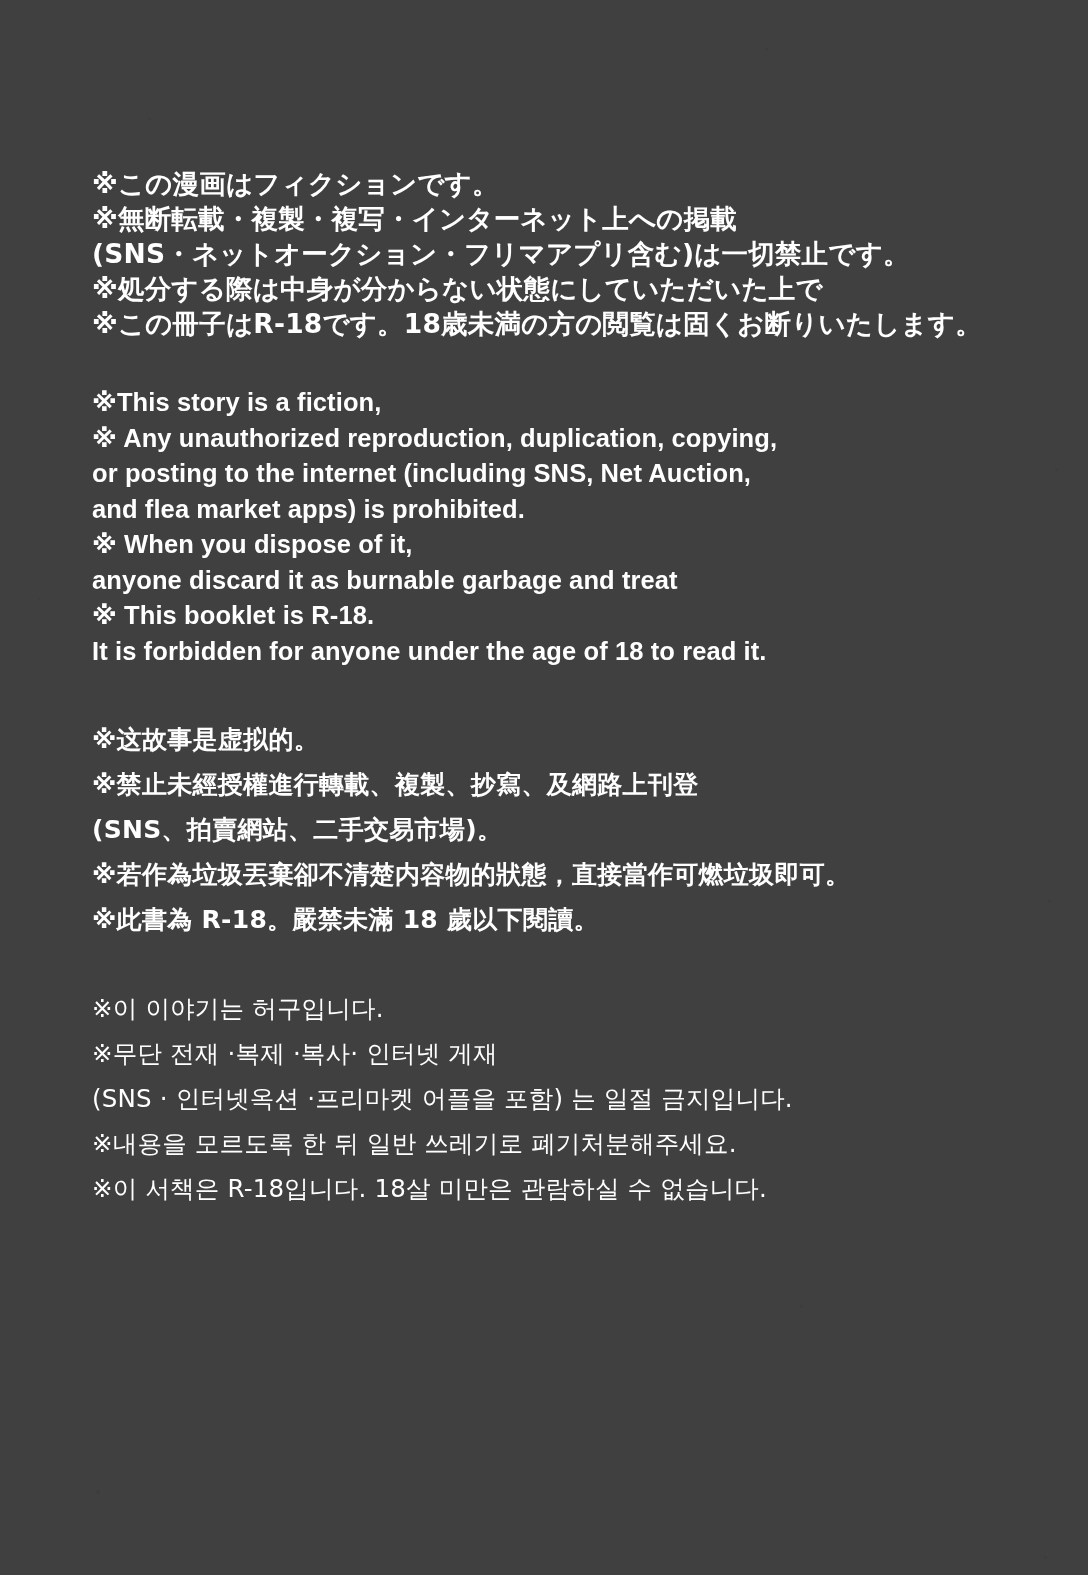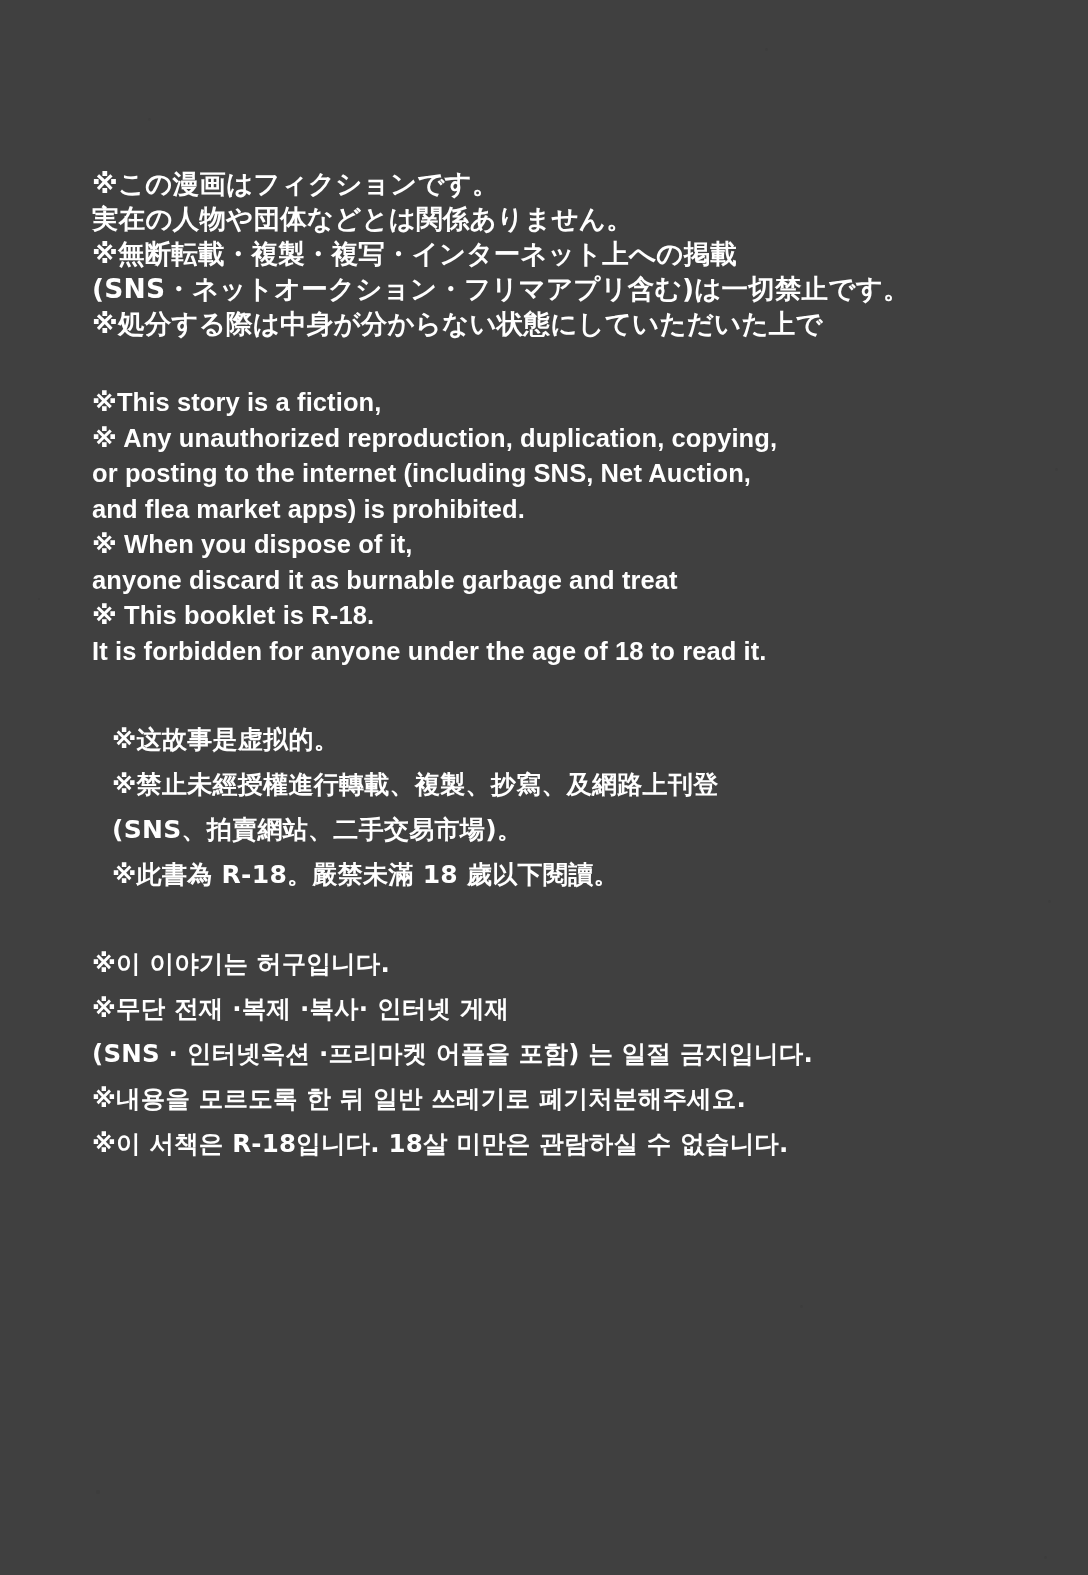--- a/index.html
+++ b/index.html
@@ -56,27 +56,26 @@
     letter-spacing: 0.1px;
   }
   .gap-en-zh { height: 48px; }
   
   .zh {
     font-family: "DejaVu Sans", "Liberation Sans", sans-serif;
     font-weight: 700;
     font-size: 25px;
     line-height: 45px;
     letter-spacing: 0.3px;
-    margin-left: 20px;
   }
   .gap-zh-ko { height: 44px; }
   
   .ko {
     font-family: "DejaVu Sans", "Liberation Sans", sans-serif;
-    font-weight: 700;
+    font-weight: 400;
     font-size: 24.5px;
     line-height: 45px;
     letter-spacing: 0.2px;
   }
 </style>
 </head>
 <body>
 
 <div class="page">
 
@@ -86,24 +85,24 @@
   <span class="speck" style="left:38px;   top:598px;  width:2px;  height:2px;"></span>
   <span class="speck" style="left:1048px; top:900px;  width:3px;  height:3px;"></span>
   <span class="speck" style="left:800px;  top:1305px; width:3px;  height:3px;"></span>
   <span class="speck" style="left:96px;   top:1490px; width:4px;  height:4px;"></span>
   <span class="speck" style="left:1044px; top:1556px; width:3px;  height:3px;"></span>
 
   <div class="content">
 
     <div class="block jp">
       <p>※この漫画はフィクションです。</p>
-      <p>実在の人物や団体などとは関係ありません。</p>
       <p>※無断転載・複製・複写・インターネット上への掲載</p>
       <p>(SNS・ネットオークション・フリマアプリ含む)は一切禁止です。</p>
       <p>※処分する際は中身が分からない状態にしていただいた上で</p>
+      <p>※この冊子はR-18です。18歳未満の方の閲覧は固くお断りいたします。</p>
     </div>
 
     <div class="gap-jp-en"></div>
 
     <div class="block en">
       <p>※This story is a fiction,</p>
       <p>※ Any unauthorized reproduction, duplication, copying,</p>
       <p>or posting to the internet (including SNS, Net Auction,</p>
       <p>and flea market apps) is prohibited.</p>
       <p>※ When you dispose of it,</p>
@@ -111,20 +110,21 @@
       <p>※ This booklet is R-18.</p>
       <p>It is forbidden for anyone under the age of 18 to read it.</p>
     </div>
 
     <div class="gap-en-zh"></div>
 
     <div class="block zh">
       <p>※这故事是虚拟的。</p>
       <p>※禁止未經授權進行轉載、複製、抄寫、及網路上刊登</p>
       <p>(SNS、拍賣網站、二手交易市場)。</p>
+      <p>※若作為垃圾丟棄卻不清楚内容物的狀態，直接當作可燃垃圾即可。</p>
       <p>※此書為 R-18。嚴禁未滿 18 歲以下閱讀。</p>
     </div>
 
     <div class="gap-zh-ko"></div>
 
     <div class="block ko">
       <p>※이 이야기는 허구입니다.</p>
       <p>※무단 전재 ·복제 ·복사· 인터넷 게재</p>
       <p>(SNS · 인터넷옥션 ·프리마켓 어플을 포함) 는 일절 금지입니다.</p>
       <p>※내용을 모르도록 한 뒤 일반 쓰레기로 폐기처분해주세요.</p>

